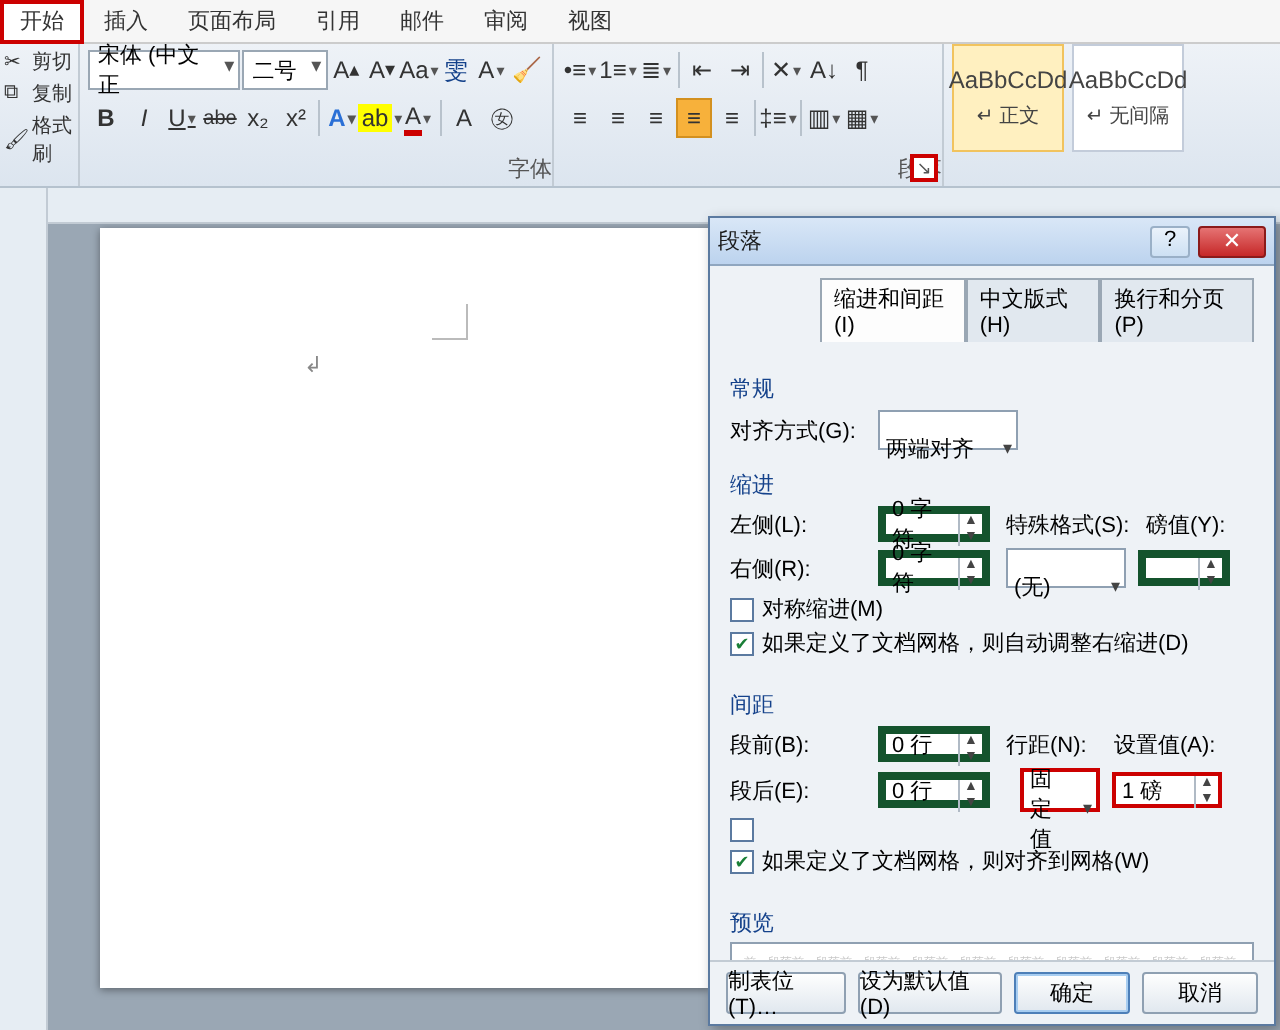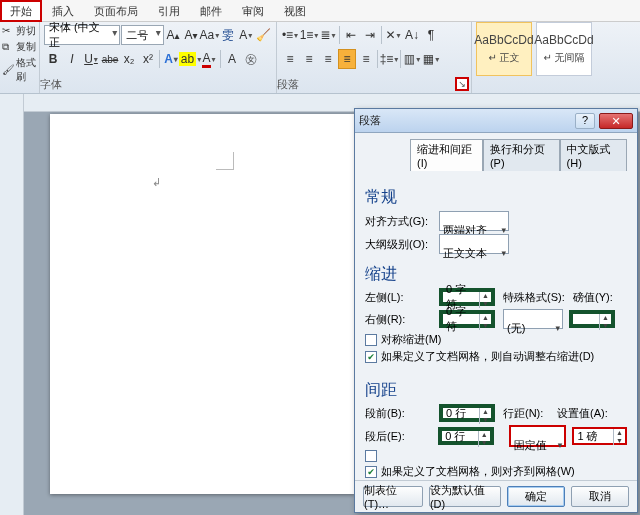--- a/index.html
+++ b/index.html
@@ -5,21 +5,21 @@
   * { box-sizing: border-box; }
   body { margin:0; font-family: "Microsoft YaHei", SimSun, Arial, sans-serif; font-size:11px; background:#fff; width:640px; height:515px; overflow:hidden; position:relative;}
   .menubar { display:flex; align-items:center; height:22px; border-bottom:1px solid #ccc; background:#f6f6f6;}
   .menubar .tab { padding:0 10px; line-height:22px; color:#333;}
   .menubar .tab.active { border:2px solid #c00; background:#fff; padding:0 8px; line-height:18px;}
   .toolbar { display:flex; height:72px; background:linear-gradient(#eef2f7,#dce5ef); border-bottom:1px solid #b5c2ce;}
   .clip-panel { width:40px; border-right:1px solid #c2cbd4; padding:2px 2px; display:flex; flex-direction:column; gap:2px;}
   .clip-panel div { display:flex; align-items:center; gap:2px; font-size:10px; color:#333;}
   .clip-panel .ico { width:12px;height:12px; display:inline-block;}
   .group { border-right:1px solid #c2cbd4; padding:2px 4px 0 4px; display:flex; flex-direction:column; position:relative;}
-  .group .caption { text-align:left; font-size:11px; color:#555; position:absolute; bottom:1px; left:0; right:0;}
+  .group .caption { text-align:right; font-size:11px; color:#555; position:absolute; bottom:1px; left:0; right:0;}
   .font-group { width:237px;}
   .row { display:flex; align-items:center; gap:1px;}
   .row1 { height:22px;}
   .row2 { height:22px; margin-top:2px;}
   select, .combo { font-size:11px; height:20px; border:1px solid #9aa7b4; background:#fff; }
   .combo { display:flex; align-items:center; padding:0 14px 0 4px; position:relative; }
   .combo::after { content:"▾"; position:absolute; right:2px; top:1px; font-size:10px; color:#555;}
   .ibtn { width:18px; height:20px; display:flex; align-items:center; justify-content:center; color:#333; font-size:12px;}
   .ibtn.drop::after{content:"▾"; font-size:8px; margin-left:1px; color:#555;}
   .sep { width:1px; height:18px; background:#b8c2cc; margin:0 1px;}
@@ -41,21 +41,21 @@
   
   .dialog { position:absolute; left:354px; top:108px; width:284px; height:405px; background:#eef2f6; border:1px solid #5b7aa0; box-shadow:2px 2px 6px rgba(0,0,0,.3); display:flex; flex-direction:column;}
   .titlebar { height:24px; background:linear-gradient(#d9e7f7,#bcd3ee); display:flex; align-items:center; padding:0 4px; border-bottom:1px solid #8fa6bf;}
   .titlebar .t { flex:1; font-size:11px; color:#1a1a1a;}
   .titlebar .q { width:20px; height:16px; background:linear-gradient(#eaf2fb,#cde0f3); border:1px solid #9ab0c7; text-align:center; font-size:11px; margin-right:4px; border-radius:2px;}
   .titlebar .x { width:34px; height:16px; background:linear-gradient(#e57373,#c62828); color:#fff; text-align:center; border:1px solid #8b1a1a; border-radius:2px; font-size:11px; line-height:14px;}
   .dbody { flex:1; padding:6px 10px 0 10px; overflow:hidden;}
   .tabsrow { display:flex; gap:0; margin-bottom:6px;padding-left:45px;}
   .dtab { border:1px solid #9aa7b4; background:#e1e8ef; padding:2px 6px; font-size:11px; border-bottom:none;}
   .dtab.active { background:#fdfdfd; position:relative; z-index:2;}
-  .section-label { color:#15428b; font-size:16px; margin:16px 0 2px 0;}
+  .section-label { color:#15428b; font-size:11px; margin:16px 0 2px 0;}
   .fld { display:flex; align-items:center; margin:3px 0;}
   .fld label { width:74px; text-align:left; font-size:11px;}
   .valuebox { width:56px; height:18px; border:1px solid #8fa0b2; background:#fff; font-size:11px; padding:18px 14px 0 3px; position:relative; display:flex; align-items:center;}
   .valuebox.drop::after{content:"▾"; position:absolute; right:2px; font-size:9px; color:#444;}
   .spin { width:56px; height:18px; border:4px solid #14532d; background:#fff; font-size:11px; padding:0 14px 0 3px; position:relative; display:flex; align-items:center;}
   .spin .sbtn { position:absolute; right:0; top:0; bottom:0; width:12px; display:flex; flex-direction:column;}
   .spin .sbtn span{ flex:1; font-size:7px; text-align:center; color:#444; line-height:8px; border-left:1px solid #b0bac5;}
   .check { display:flex; align-items:center; gap:4px; margin:2px 0; font-size:11px;}
   .check .box { width:12px; height:12px; border:1px solid #5b7aa0; background:#fff; display:flex; align-items:center; justify-content:center; font-size:9px; color:#1a7f37;}
   .redbox { border:2px solid #c00 !important; }
@@ -182,32 +182,28 @@
 
 <div class="dialog">
   <div class="titlebar">
     <span class="t">段落</span>
     <span class="q">?</span>
     <span class="x">✕</span>
   </div>
   <div class="dbody">
     <div class="tabsrow">
       <div class="dtab active">缩进和间距(I)</div>
+      <div class="dtab">中文版式(H)</div>
       <div class="dtab">换行和分页(P)</div>
-      <div class="dtab">中文版式(H)</div>
     </div>
 
     <div class="section-label">常规</div>
     <div class="fld">
       <label>对齐方式(G):</label>
       <div class="valuebox drop" style="width:70px">两端对齐</div>
-    </div>
-    <div class="fld">
-      <label>大纲级别(O):</label>
-      <div class="valuebox drop" style="width:70px">正文文本</div>
     </div>
 
     <div class="section-label" style="margin-top:10px">缩进</div>
     <div class="fld">
       <label>左侧(L):</label>
       <div class="spin">
           <span>0 字符</span>
           <div class="sbtn">
             <span>▲</span>
             <span>▼</span>
@@ -258,21 +254,21 @@
     </div>
     <div class="fld">
       <label>段后(E):</label>
       <div class="spin">
           <span>0 行</span>
           <div class="sbtn">
             <span>▲</span>
             <span>▼</span>
           </div>
         </div>
-      <div class="valuebox drop redbox" style="width:58px;margin-left:15px">固定值</div>
+      <div class="valuebox drop redbox" style="width:40px;margin-left:15px">固定值</div>
       <div class="spin redbox" style="width:55px;margin-left:6px">
           <span>1 磅</span>
           <div class="sbtn">
             <span>▲</span>
             <span>▼</span>
           </div>
         </div>
     </div>
     <div class="check">
         <span class="box"></span>

